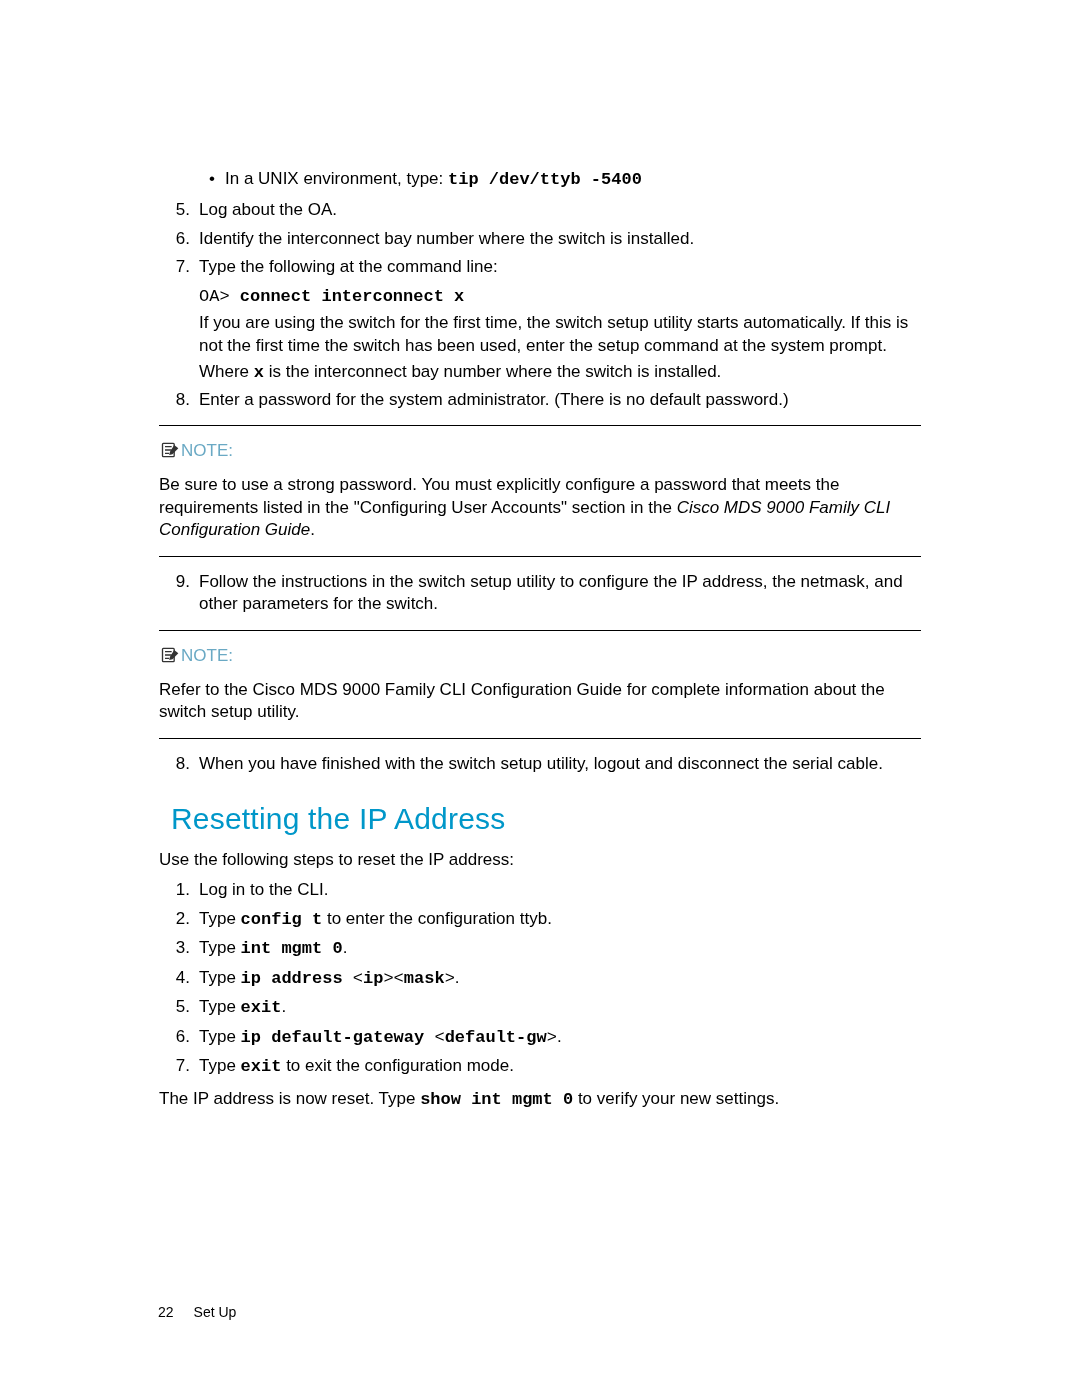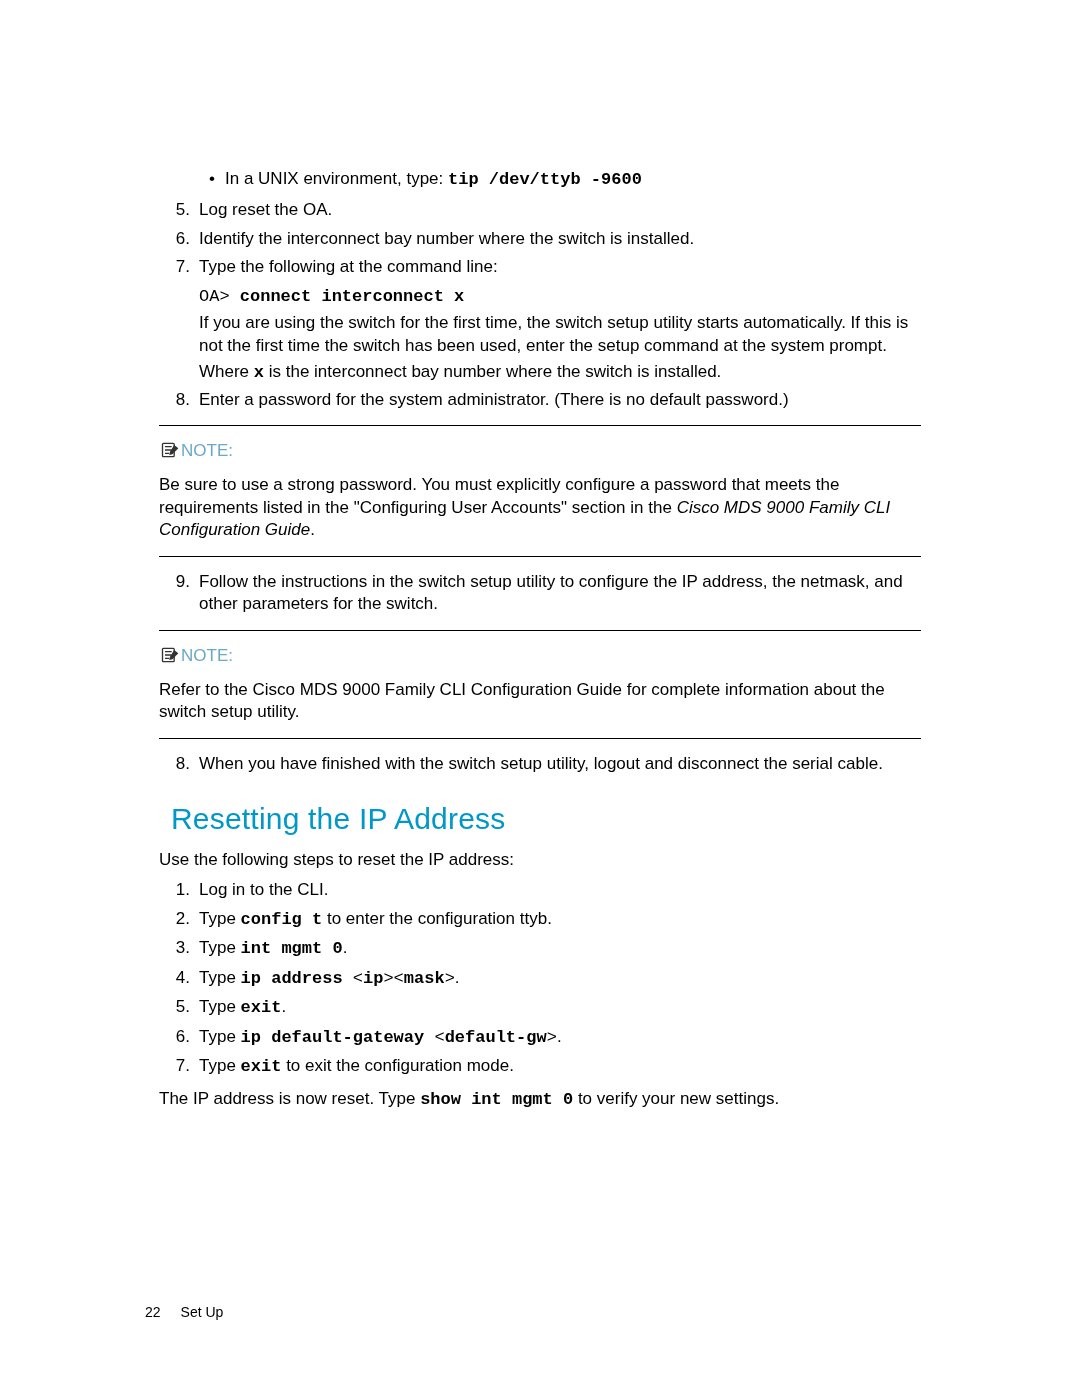--- a/index.html
+++ b/index.html
@@ -123,45 +123,45 @@
   ol.reset2 > li > .n {
     position: absolute;
     left: 7px;
     top: 0;
     width: 24px;
     text-align: right;
   }
 
   .footer {
     position: absolute;
-    left: 145px;
+    left: 158px;
     bottom: 76px;
     font-size: 14px;
     display: flex;
     gap: 20px;
   }
 </style>
 </head>
 <body>
 
 <div class="page">
 
   <ol class="num">
     <li style="margin-bottom:8px;">
         <span class="n"></span>
       <ul class="bullet">
         <li>
-          <span>In a UNIX environment, type: </span><span class="mono bold">tip /dev/ttyb -9600</span>
+          <span>In a UNIX environment, type: </span><span class="mono bold">tip /dev/ttyb -5400</span>
         </li>
       </ul>
     </li>
   </ol>
 
   <ol class="num">
-    <li><span class="n">5.</span><span>Log reset the OA.</span></li>
+    <li><span class="n">5.</span><span>Log about the OA.</span></li>
     <li><span class="n">6.</span><span>Identify the interconnect bay number where the switch is installed.</span></li>
     <li><span class="n">7.</span><span>Type the following at the command line:</span></li>
   </ol>
   <p class="sub-para"><span class="mono">OA&gt; </span><span class="mono bold">connect interconnect x</span></p>
   <p class="sub-para">If you are using the switch for the first time, the switch setup utility starts automatically. If this is not the first time the switch has been used, enter the setup command at the system prompt.</p>
   <p class="sub-para"><span>Where </span><span class="mono bold">x</span><span> is the interconnect bay number where the switch is installed.</span></p>
 
   <ol class="num">
     <li><span class="n">8.</span><span>Enter a password for the system administrator. (There is no default password.)</span></li>
   </ol>

